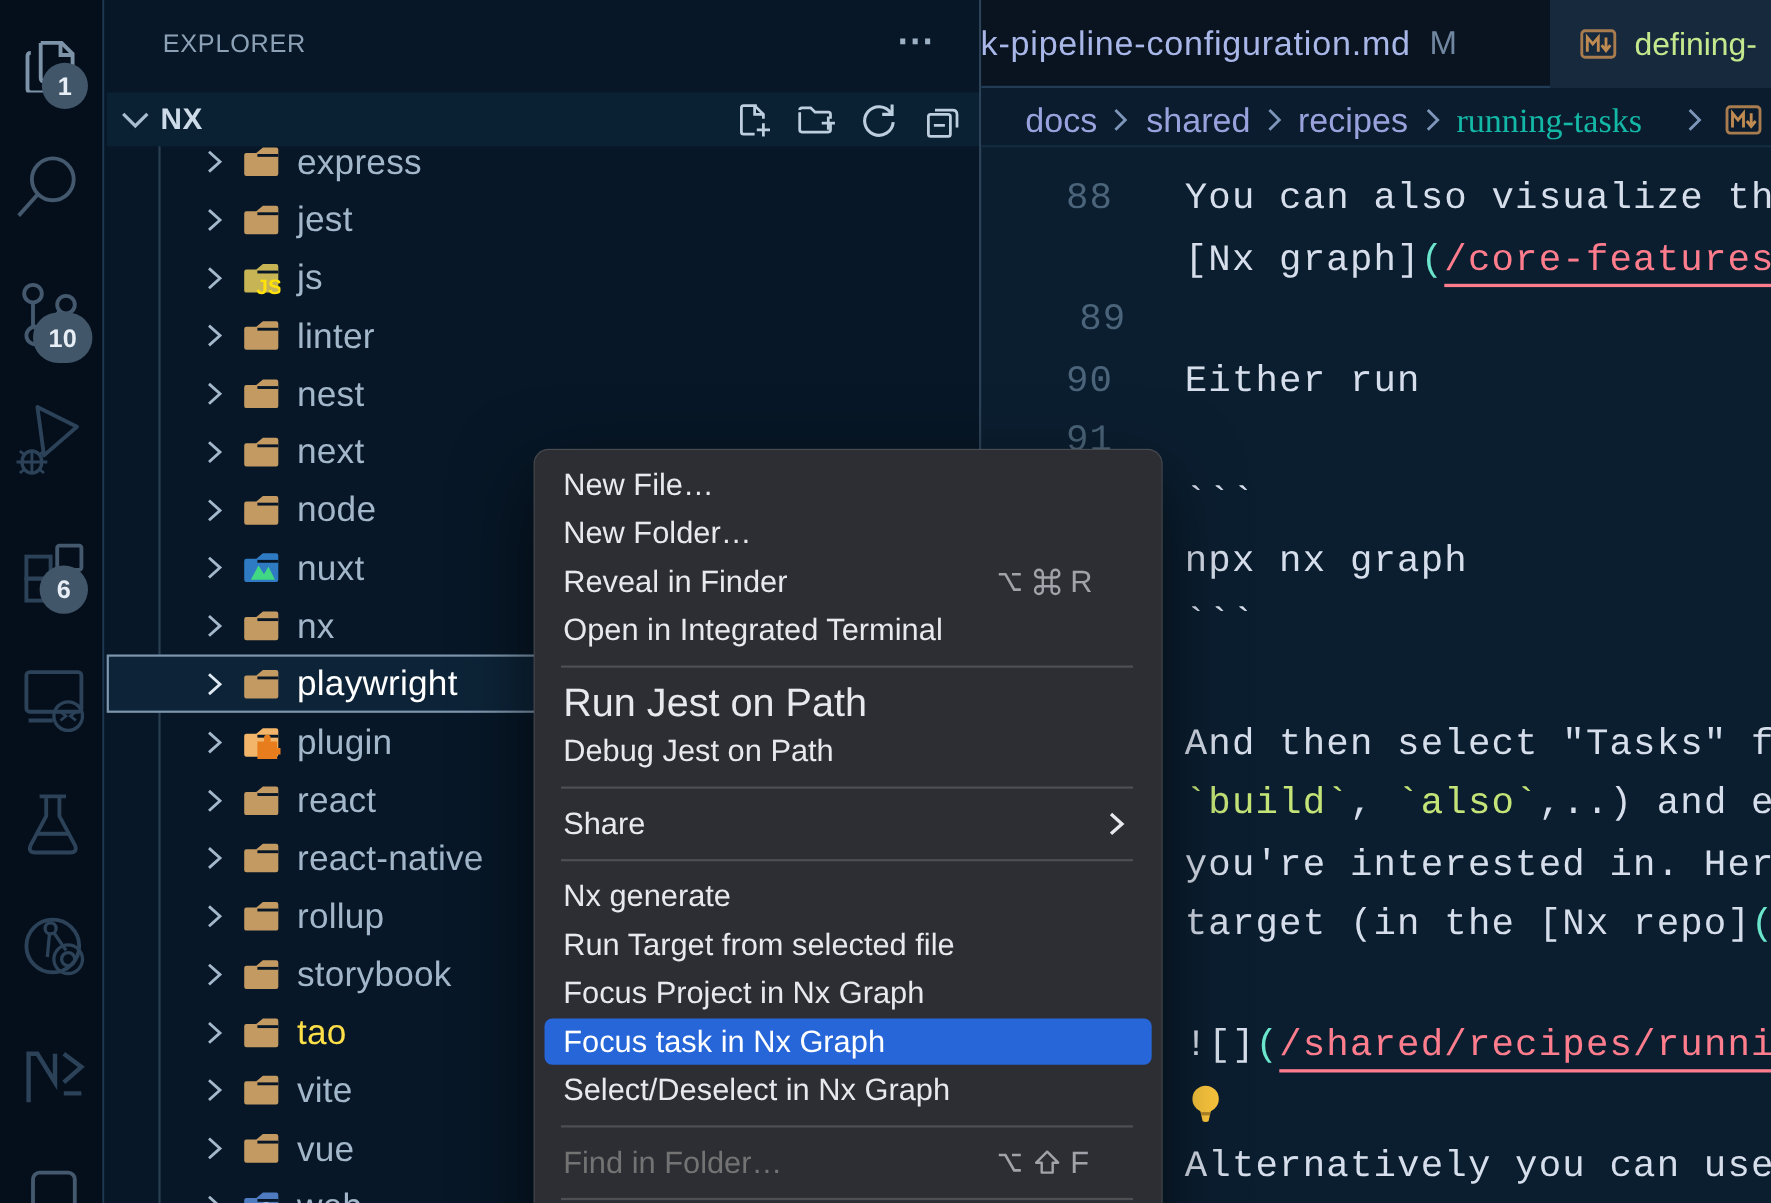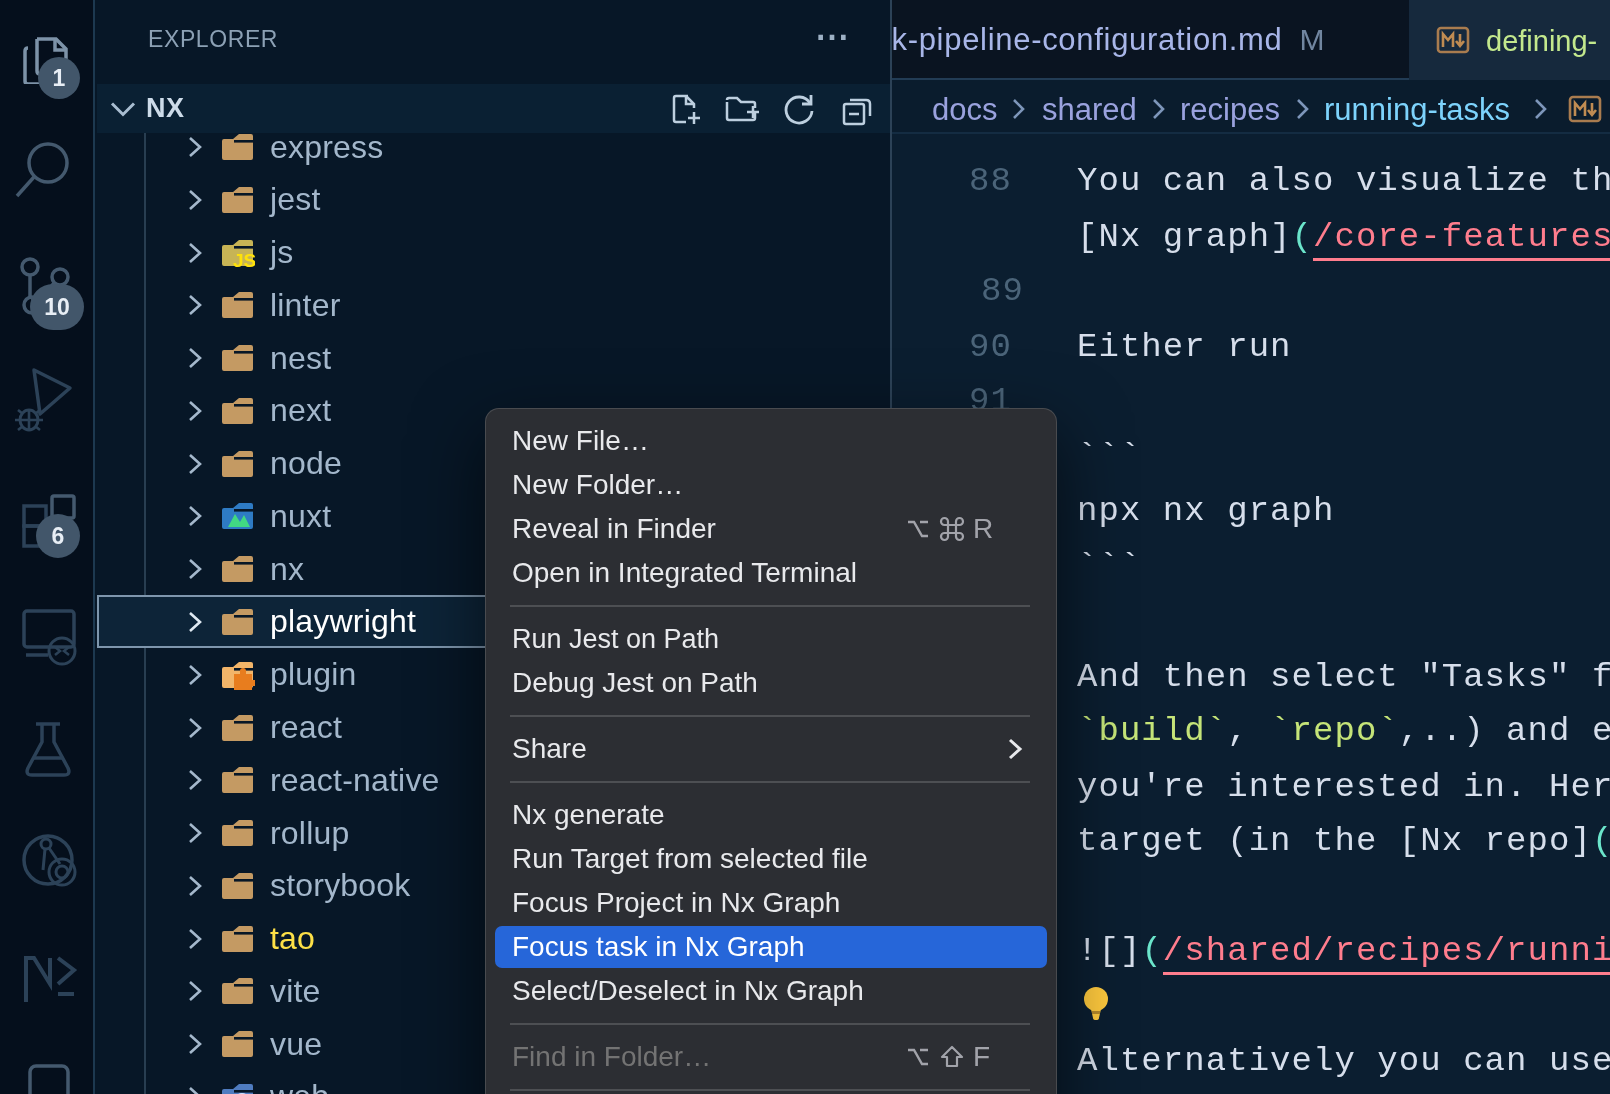--- a/index.html
+++ b/index.html
@@ -339,21 +339,21 @@
 <svg class="abs" style="left:544px;top:23px" width="34" height="34" viewBox="0 0 34 34" fill="none">
 <rect x="2" y="5" width="30" height="24" rx="3" stroke="#a97c4f" stroke-width="2.6"></rect>
 <path d="M7 24 L7 11 L12 17 L17 11 L17 24" stroke="#bf8b52" stroke-width="2.6"></path>
 <path d="M24 11 L24 22 M20 18 L24 23 L28 18" stroke="#bf8b52" stroke-width="2.6"></path>
     </svg>
 <div class="abs" style="left:594px;top:25px;font-size:29px;color:#c3e88d;">defining-</div>
 <div class="abs" style="left:0;top:80px;width:720px;height:54px;background:#0a1c2d;border-bottom:2px solid #142c42;box-sizing:border-box;"></div>
 <div class="abs" style="left:40px;top:92px;font-size:31px;color:#9aa2de;">docs</div>
 <div class="abs" style="left:150px;top:92px;font-size:31px;color:#9aa2de;">shared</div>
 <div class="abs" style="left:288px;top:92px;font-size:31px;color:#9aa2de;">recipes</div>
-<div class="abs" style="left:432px;top:92px;font-size:31px;color:#7dd3fc;">running-tasks</div>
+<div class="abs" style="left:432px;top:92px;font-size:31px;color:#14b8a6;font-family:Liberation Serif, serif;">running-tasks</div>
 <svg class="abs" style="left:118px;top:96px" width="18" height="26" viewBox="0 0 18 26" fill="none">
       <path d="M4 4 L13 13 L4 22" stroke="#7d96ba" stroke-width="2.6"></path>
     </svg>
 <svg class="abs" style="left:258px;top:96px" width="18" height="26" viewBox="0 0 18 26" fill="none">
       <path d="M4 4 L13 13 L4 22" stroke="#7d96ba" stroke-width="2.6"></path>
     </svg>
 <svg class="abs" style="left:402px;top:96px" width="18" height="26" viewBox="0 0 18 26" fill="none">
       <path d="M4 4 L13 13 L4 22" stroke="#7d96ba" stroke-width="2.6"></path>
     </svg>
 <svg class="abs" style="left:640px;top:96px" width="18" height="26" viewBox="0 0 18 26" fill="none">
@@ -373,21 +373,21 @@
     <div class="cl" style="left:187px;top:138px;"></div>
 <div class="ln" style="left:42px;top:194px;">90</div>
     <div class="cl" style="left:187px;top:194px;"><span style="color:#d6deeb">Either run</span></div>
 <div class="ln" style="left:42px;top:248px;">91</div>
     <div class="cl" style="left:187px;top:248px;"></div>
 <div class="cl" style="left:187px;top:304px;"><span style="color:#d6deeb">```</span></div>
 <div class="cl" style="left:187px;top:358px;"><span style="color:#d6deeb">npx nx graph</span></div>
 <div class="cl" style="left:187px;top:414px;"><span style="color:#d6deeb">```</span></div>
 <div class="cl" style="left:187px;top:468px;"></div>
 <div class="cl" style="left:187px;top:524px;"><span style="color:#d6deeb">And then select "Tasks" from the list</span></div>
-<div class="cl" style="left:187px;top:578px;"><span style="color:#c5e478">`build`</span><span style="color:#d6deeb">, </span><span style="color:#c5e478">`repo`</span><span style="color:#d6deeb">,..) and every task</span></div>
+<div class="cl" style="left:187px;top:578px;"><span style="color:#c5e478">`build`</span><span style="color:#d6deeb">, </span><span style="color:#c5e478">`also`</span><span style="color:#d6deeb">,..) and every task</span></div>
 <div class="cl" style="left:187px;top:634px;"><span style="color:#d6deeb">you're interested in. Here is an exam</span></div>
 <div class="cl" style="left:187px;top:688px;"><span style="color:#d6deeb">target (in the [Nx repo]</span><span style="color:#6be5cb">(</span></div>
 <div class="cl" style="left:187px;top:744px;"></div>
 <div class="cl" style="left:187px;top:798px;"><span style="color:#d6deeb">![]</span><span style="color:#6be5cb">(</span><span style="color:#ff7d8d;border-bottom:3px solid #ff7d8d;padding-bottom:2px;">/shared/recipes/running-tasks/run</span></div>
 <svg class="abs" style="left:190px;top:851px" width="34" height="40" viewBox="0 0 34 40" fill="none">
 <circle cx="16" cy="14" r="12" fill="#fec93e"></circle>
 <path d="M11 24 L21 24 L19 33 Q19 35 16 35 Q13 35 13 33 Z" fill="#fec93e"></path>
 <rect x="12" y="26" width="8" height="3" fill="#b3882a"></rect>
     </svg>
 <div class="cl" style="left:187px;top:908px;"><span style="color:#d6deeb">Alternatively you can use</span></div>
@@ -400,21 +400,21 @@
     <svg width="26" height="26" viewBox="0 0 26 26">
       <path d="M3 6 L9 6 L17 20 L23 20 M15 6 L23 6" stroke="#a2a3aa" stroke-width="2.4" fill="none"></path>
     </svg>
     <svg width="26" height="26" viewBox="0 0 26 26">
       <path d="M9 9 L9 5.5 A3.5 3.5 0 1 0 5.5 9 L20.5 9 A3.5 3.5 0 1 0 17 5.5 L17 20.5 A3.5 3.5 0 1 0 20.5 17 L5.5 17 A3.5 3.5 0 1 0 9 20.5 Z M9 9 L17 9 L17 17 L9 17 Z" stroke="#a2a3aa" stroke-width="2.2" fill="none"></path>
     </svg>
     <span style="font-size:28px;color:#a2a3aa;line-height:26px;">R</span>
   </div>
 <div class="abs" style="left:512px;top:551px;height:44px;line-height:44px;font-size:28px;color:#e8e9ec;">Open in Integrated Terminal</div>
 <div class="msep" style="left:510px;top:605px;width:520px;"></div>
-<div class="abs" style="left:512px;top:617px;height:44px;line-height:44px;font-size:27px;color:#e8e9ec;">Run Jest on Path</div>
+<div class="abs" style="left:512px;top:617px;height:44px;line-height:44px;font-size:36px;color:#e8e9ec;">Run Jest on Path</div>
 <div class="abs" style="left:512px;top:661px;height:44px;line-height:44px;font-size:28px;color:#e8e9ec;">Debug Jest on Path</div>
 <div class="msep" style="left:510px;top:715px;width:520px;"></div>
 <div class="abs" style="left:512px;top:727px;height:44px;line-height:44px;font-size:28px;color:#e8e9ec;">Share</div>
 <div class="abs" style="left:1005px;top:734px;"><svg width="20" height="30" viewBox="0 0 20 30">
       <path d="M5 6 L15 15 L5 24" stroke="#e8e9ec" stroke-width="3" fill="none"></path>
     </svg></div>
 <div class="msep" style="left:510px;top:781px;width:520px;"></div>
 <div class="abs" style="left:512px;top:793px;height:44px;line-height:44px;font-size:28px;color:#e8e9ec;">Nx generate</div>
 <div class="abs" style="left:512px;top:837px;height:44px;line-height:44px;font-size:28px;color:#e8e9ec;">Run Target from selected file</div>
 <div class="abs" style="left:512px;top:881px;height:44px;line-height:44px;font-size:28px;color:#e8e9ec;">Focus Project in Nx Graph</div>

